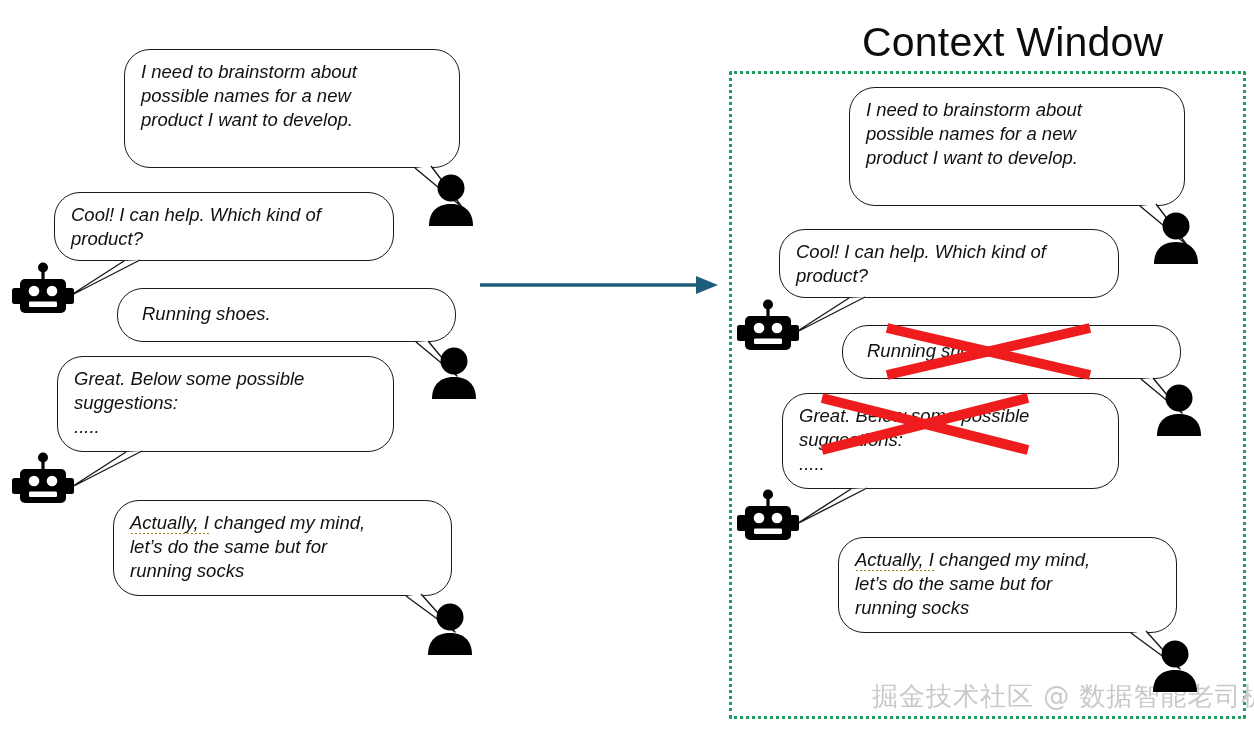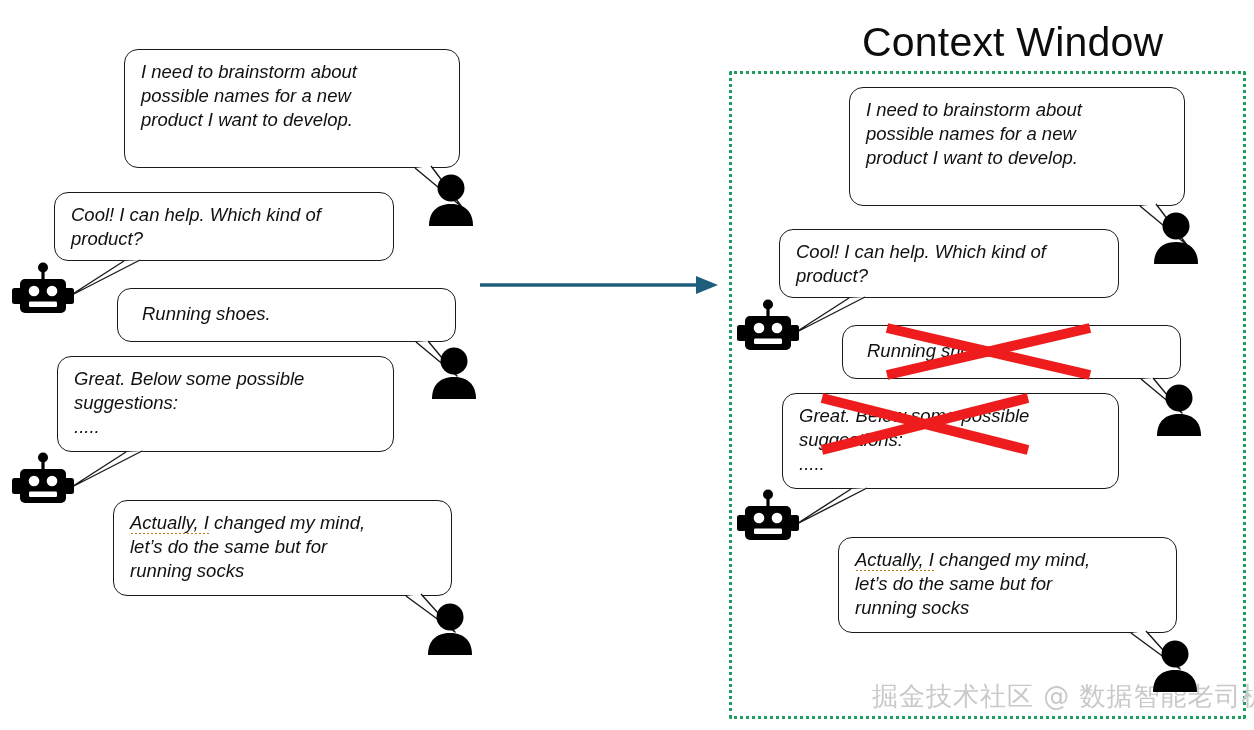--- a/index.html
+++ b/index.html
@@ -8,21 +8,21 @@
     font-family:"Liberation Sans","DejaVu Sans",sans-serif;
     color:#000000;
   }
   .stage{position:absolute;left:0;top:0;width:1254px;height:730px;}
 
   
   .bubble{
     position:absolute;
     box-sizing:border-box;
     border:1.4px solid #1a1a1a;
-    border-radius:14px;
+    border-radius:26px;
     background:#ffffff;
     font-style:italic;
     font-size:18.5px;
     line-height:1.30;
     color:#111111;
     padding:10px 14px 10px 16px;
     z-index:3;
   }
   .bubble span.ln{display:block;white-space:pre;}
   .spell{

